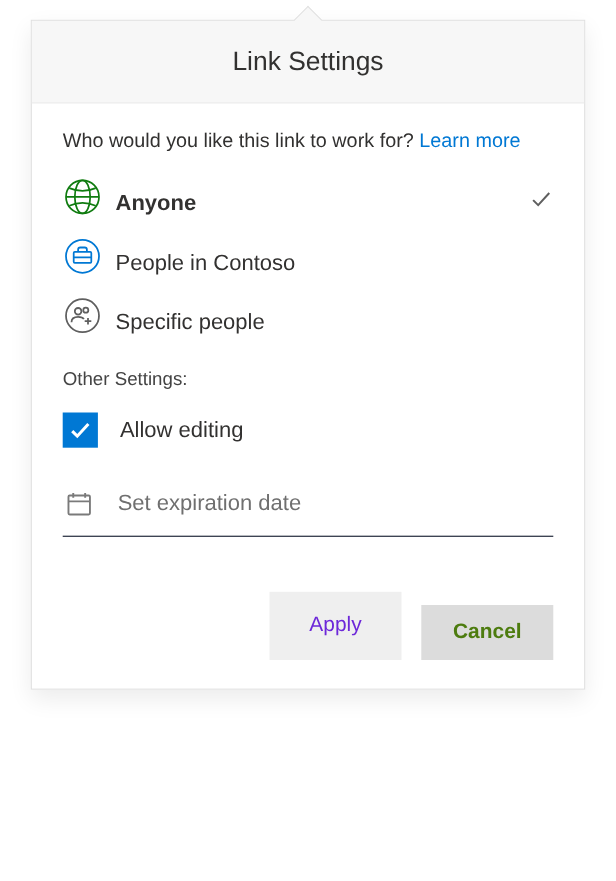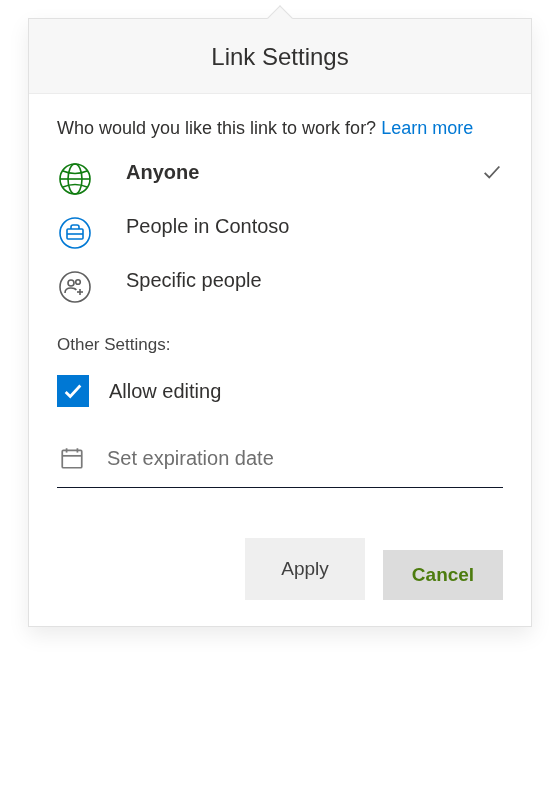--- a/index.html
+++ b/index.html
@@ -48,22 +48,22 @@
       color: #323130;
       margin-bottom: 20px;
     }
     .learn-more {
       color: #0078d4;
       text-decoration: none;
     }
     .scope-list { display: flex; flex-direction: column; gap: 14px; margin-bottom: 28px;}
     .scope-item {
       display: flex;
-      align-items: flex-start;
-      gap: 33px;
+      align-items: flex-end;
+      gap: 12px;
       cursor: pointer;
       padding: 2px 0;
     }
     .scope-icon {
       width: 36px; height: 36px;
       display:flex; align-items:center; justify-content:center;
       flex-shrink:0;
     }
     .scope-label {
       font-size: 20px;
@@ -120,21 +120,21 @@
       padding: 30px 28px 26px;
     }
     .btn {
       min-width: 120px;
       padding: 14px 0;
       font-size: 19px;
       border:none;
       cursor:pointer;
       font-family:inherit;
     }
-    .btn-apply { background:#efefef; color:#404040; }
+    .btn-apply { background:#efefef; color:#6d28d9; }
     .btn-cancel { background:#dcdcdc; color:#4d7c0f; font-weight:600;margin-top:12px;}
   </style>
 </head>
 <body>
 
 <div class="callout">
   <div class="beak"></div>
   <div class="header">Link Settings</div>
 
   <div class="content">

